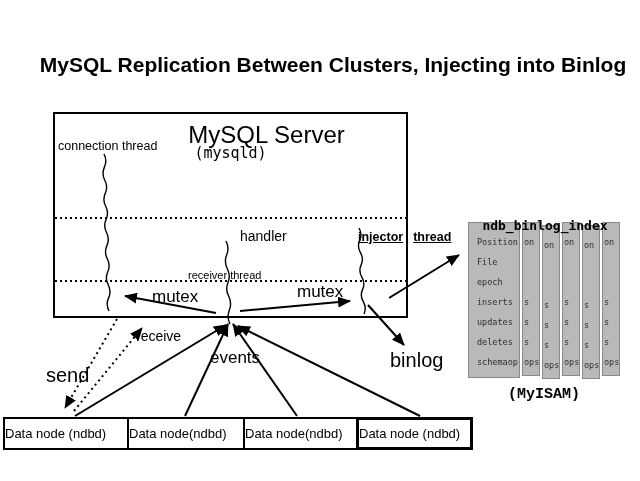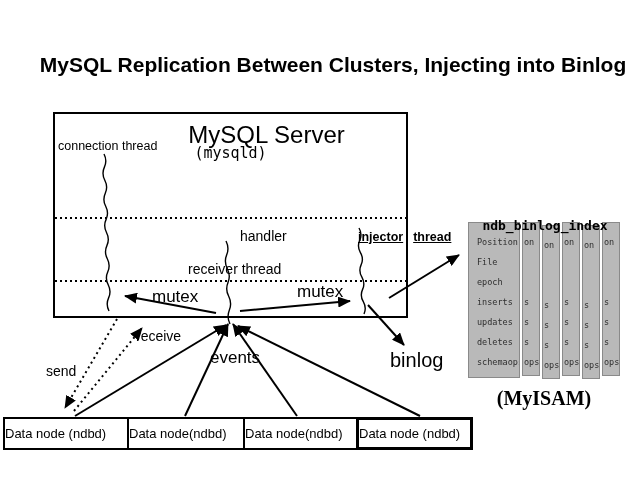--- a/index.html
+++ b/index.html
@@ -14,43 +14,43 @@
 
   .server-title{left:53px;width:427px;top:122px;text-align:center;font-size:24px;}
   .server-sub{left:53px;width:355px;top:145px;text-align:center;
               font-family:"DejaVu Sans Mono",monospace;font-size:15px;}
   .conn-thread{left:58px;top:139px;font-size:12.5px;}
   .ndb1{left:186px;top:221px;font-size:17.5px;}
   .ndb2{left:240px;top:229px;font-size:14px;}
   .inj{left:322px;top:230px;font-size:12.5px;font-weight:bold;margin-left:36px;}
   .inj span{text-decoration:underline;}
   .inj .w1{margin-right:10px;}
-  .recv-thread{left:188px;top:262px;font-size:14px;}
+  .recv-thread{left:188px;top:269px;font-size:11px;}
   .mutex-l{left:152px;top:287px;font-size:17px;}
   .mutex-r{left:297px;top:282px;font-size:17px;}
-  .send{left:46px;top:364px;font-size:14px;}
+  .send{left:46px;top:364px;font-size:20px;}
   .receive{left:136px;top:329px;font-size:14px;}
   .events{left:210px;top:348px;font-size:17px;}
   .binlog{left:390px;top:349px;font-size:20px;}
 
   .tbl-title{left:455px;width:180px;text-align:center;
              font-family:"DejaVu Sans Mono",monospace;font-weight:bold;font-size:13px;margin-top:34px;}
   .tbl-title.l1{top:185px;} .tbl-title.l2{top:201px;}
   .btable{position:absolute;left:468px;top:222px;width:152px;height:160px;z-index:1;}
   .label-col{position:absolute;left:0;top:0;width:52px;height:156px;box-sizing:border-box;
              background:var(--table-fill,#b9b9b9);border:1px solid var(--table-border,#8a8a8a);
              padding-top:9px;}
   .rec-col{position:absolute;width:18px;height:154px;box-sizing:border-box;
            background:var(--table-fill,#b9b9b9);border:1px solid var(--table-border,#8a8a8a);
            padding-top:9px;overflow:hidden;}
   .cell{height:20px;line-height:20px;font-family:"DejaVu Sans Mono",monospace;
         font-size:8.5px;color:#2e2e2e;padding-left:8px;overflow:hidden;white-space:nowrap;}
   .rec-col .cell{padding-left:1px;}
   .myisam{left:468px;top:387px;width:152px;text-align:center;
-          font-family:Liberation Serif, serif;font-weight:bold;font-size:20px;}
+          font-family:Liberation Mono, monospace;font-weight:bold;font-size:15px;}
 
   .dnode{position:absolute;top:417px;height:33px;box-sizing:border-box;
          border:2px solid var(--ink,#000);background:#fff;z-index:2;
          display:flex;align-items:center;font-size:13px;}
   .dnode.thick{border-width:3px;}
 
   .overlay{position:absolute;left:0;top:0;z-index:3;pointer-events:none;}
   .squig{fill:none;stroke:var(--ink,#000);stroke-width:1.4;}
   .arrow{stroke:var(--ink,#000);stroke-width:2;marker-end:url(#ah);}
   .arrow.dotted{stroke-dasharray:2 3.5;}

